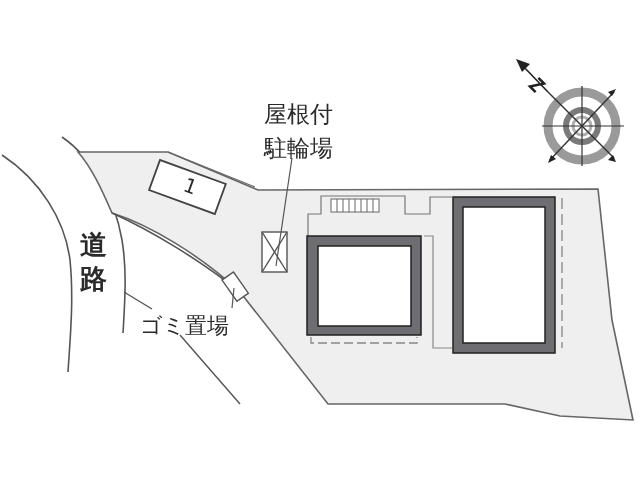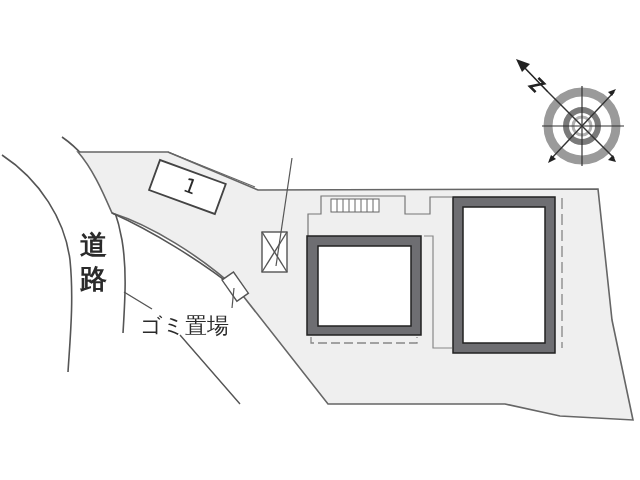--- a/index.html
+++ b/index.html
@@ -135,20 +135,24 @@
 
       <line x1="548" y1="92" x2="521" y2="64" stroke="#222" stroke-width="1.6"></line>
       <polygon points="516,59 530,64 522,72" fill="#222"></polygon>
 
       <g transform="translate(537,85) rotate(-45)">
         <path d="M-6,4 L-6,-4 L6,4 L6,-4" fill="none" stroke="#222" stroke-width="2.5"></path>
       </g>
     </g>
   </svg>
 
+  <div class="label label-bike">
+    <div>屋根付</div>
+    <div>駐輪場</div>
+  </div>
 
   <div class="label label-road">
     <span>道</span>
     <span>路</span>
   </div>
 
   <div class="label label-garbage">ゴミ置場</div>
 
   <div class="label label-num">1</div>
 </div>

